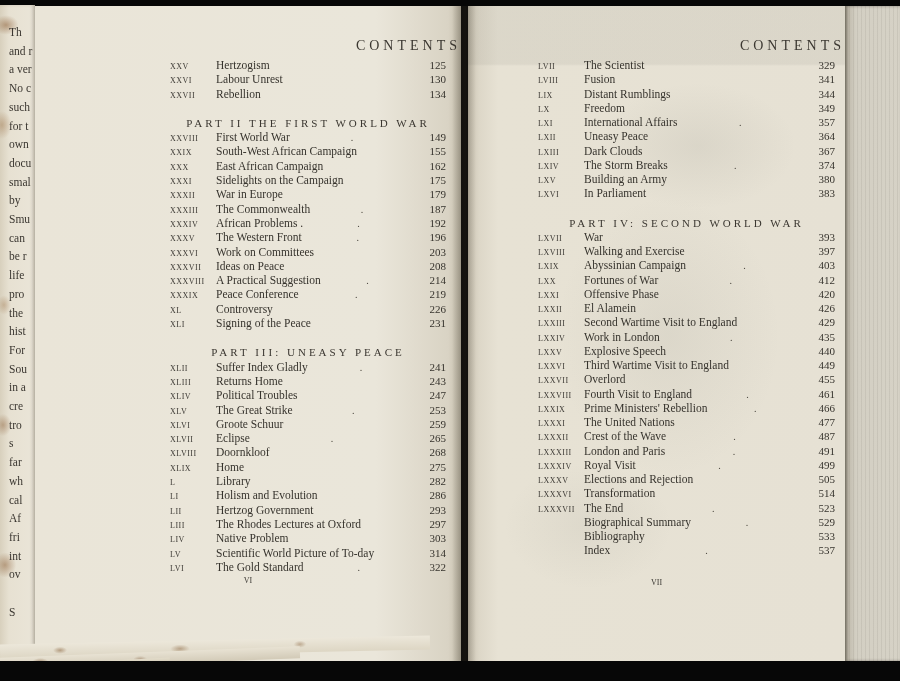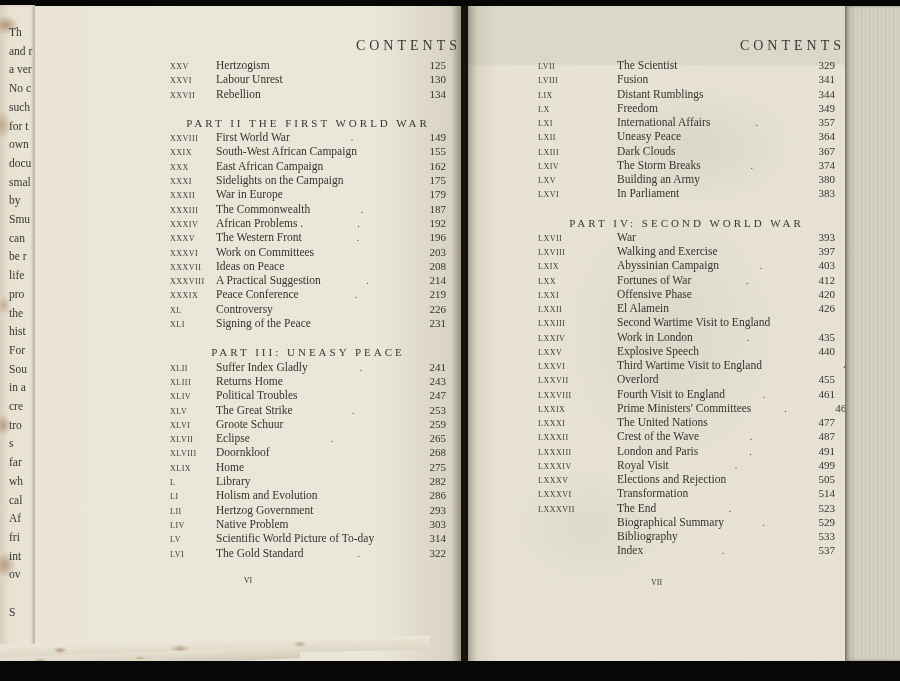--- a/index.html
+++ b/index.html
@@ -76,21 +76,21 @@
     background:linear-gradient(to bottom,#e2dbc9,#c4bca7);}
   
   .toc-header{
     position:absolute;top:32px;left:0;right:0;text-align:right;
     font-size:14px;letter-spacing:4px;color:#3b3731;
   }
   .toc{position:absolute;top:52px;font-size:11.5px;color:#36332d;}
   #toc-left{left:135px;width:276px;}
   #toc-right{left:70px;width:297px;}
   .toc-row{display:flex;align-items:baseline;height:14.3px;line-height:14.3px;}
-  #toc-right .toc-row{height:14.25px;line-height:14.25px;gap:33px;}
+  #toc-right .toc-row{height:14.25px;line-height:14.25px;}
   .toc-num{
     width:46px;flex:none;font-size:11px;letter-spacing:.5px;
     text-transform:lowercase;font-variant:small-caps;color:#3b3833;
   }
   .toc-title{flex:none;white-space:nowrap;}
   .toc-spacer{flex:1;text-align:center;color:#4a463e;font-size:10px;}
   .toc-page{flex:none;width:32px;text-align:right;font-size:11px;}
   .part-header{
     text-align:center;font-size:11px;letter-spacing:3px;color:#3b3731;
     margin-top:15px;height:14.3px;line-height:14.3px;white-space:nowrap;
@@ -278,20 +278,26 @@
           <span class="toc-spacer"></span>
           <span class="toc-page">286</span>
         </div>
         <div class="toc-row">
           <span class="toc-num">LII</span>
           <span class="toc-title">Hertzog Government</span>
           <span class="toc-spacer"></span>
           <span class="toc-page">293</span>
         </div>
         <div class="toc-row">
+          <span class="toc-num">LIII</span>
+          <span class="toc-title">The Rhodes Lectures at Oxford</span>
+          <span class="toc-spacer"></span>
+          <span class="toc-page">297</span>
+        </div>
+        <div class="toc-row">
           <span class="toc-num">LIV</span>
           <span class="toc-title">Native Problem</span>
           <span class="toc-spacer"></span>
           <span class="toc-page">303</span>
         </div>
         <div class="toc-row">
           <span class="toc-num">LV</span>
           <span class="toc-title">Scientific World Picture of To-day</span>
           <span class="toc-spacer"></span>
           <span class="toc-page">314</span>
@@ -437,21 +443,21 @@
           <span class="toc-page">455</span>
         </div>
         <div class="toc-row">
           <span class="toc-num">LXXVIII</span>
           <span class="toc-title">Fourth Visit to England</span>
           <span class="toc-spacer">.</span>
           <span class="toc-page">461</span>
         </div>
         <div class="toc-row">
           <span class="toc-num">LXXIX</span>
-          <span class="toc-title">Prime Ministers' Committees</span>
+          <span class="toc-title">Prime Ministers' Rebellion</span>
           <span class="toc-spacer">.</span>
           <span class="toc-page">466</span>
         </div>
         <div class="toc-row">
           <span class="toc-num">LXXXI</span>
           <span class="toc-title">The United Nations</span>
           <span class="toc-spacer"></span>
           <span class="toc-page">477</span>
         </div>
         <div class="toc-row">

